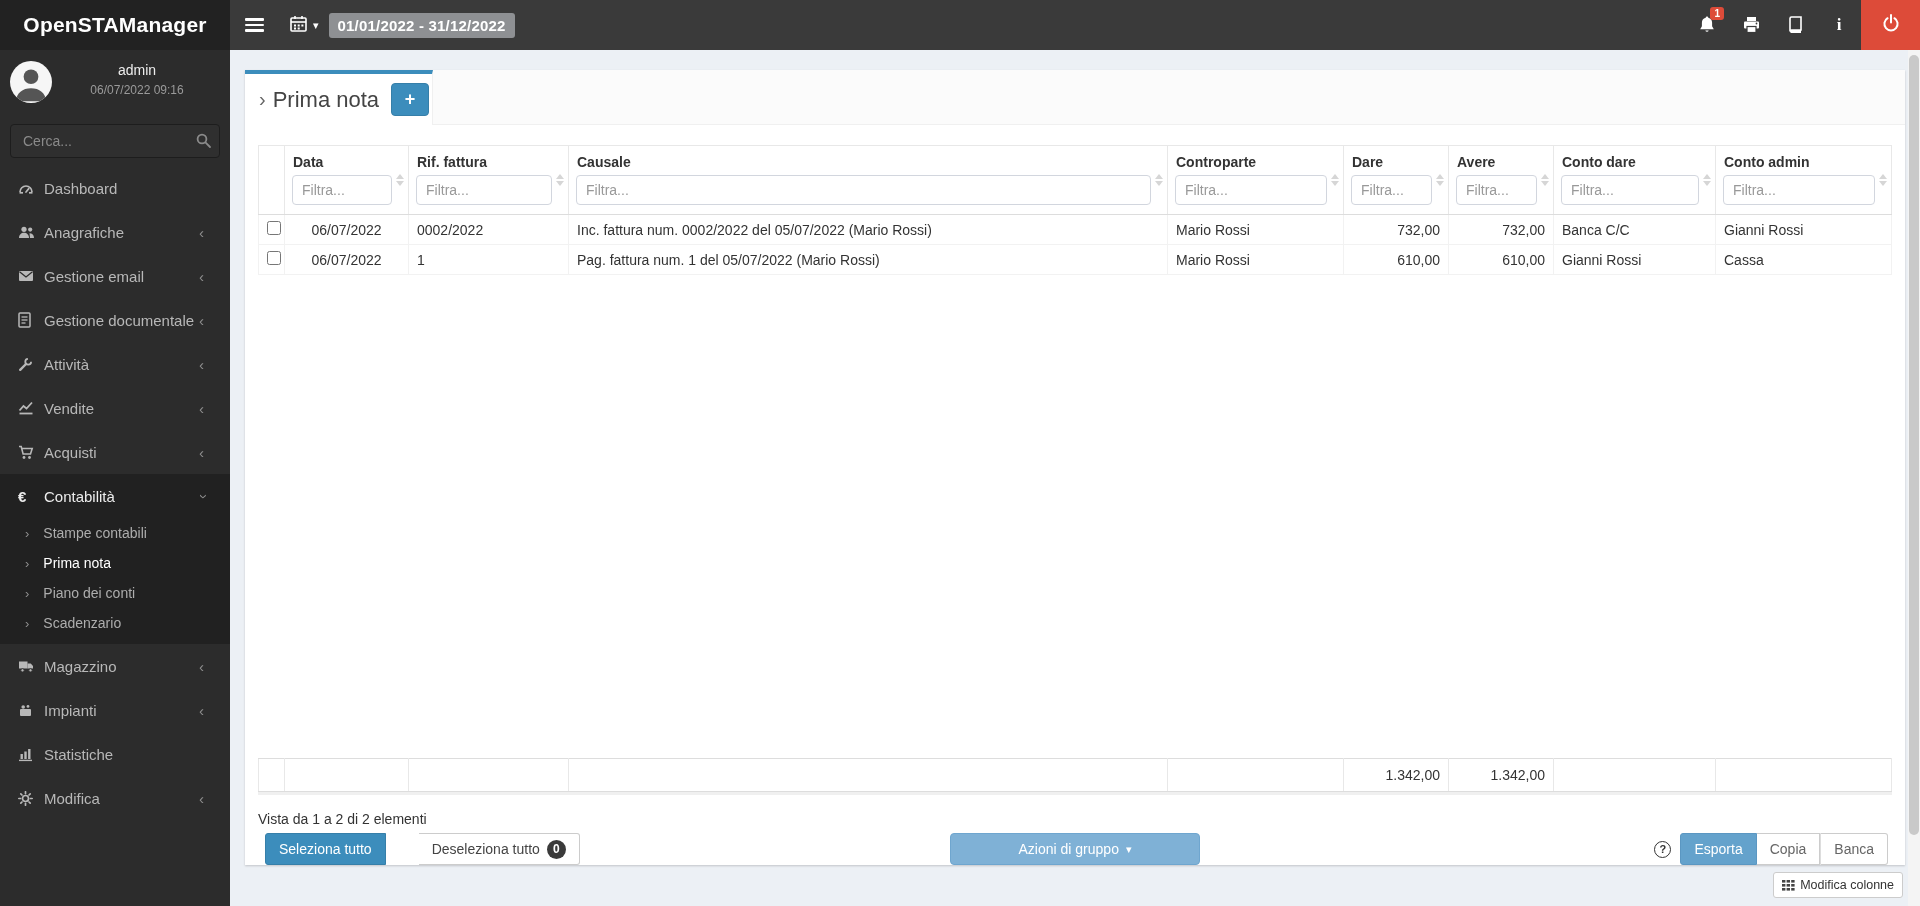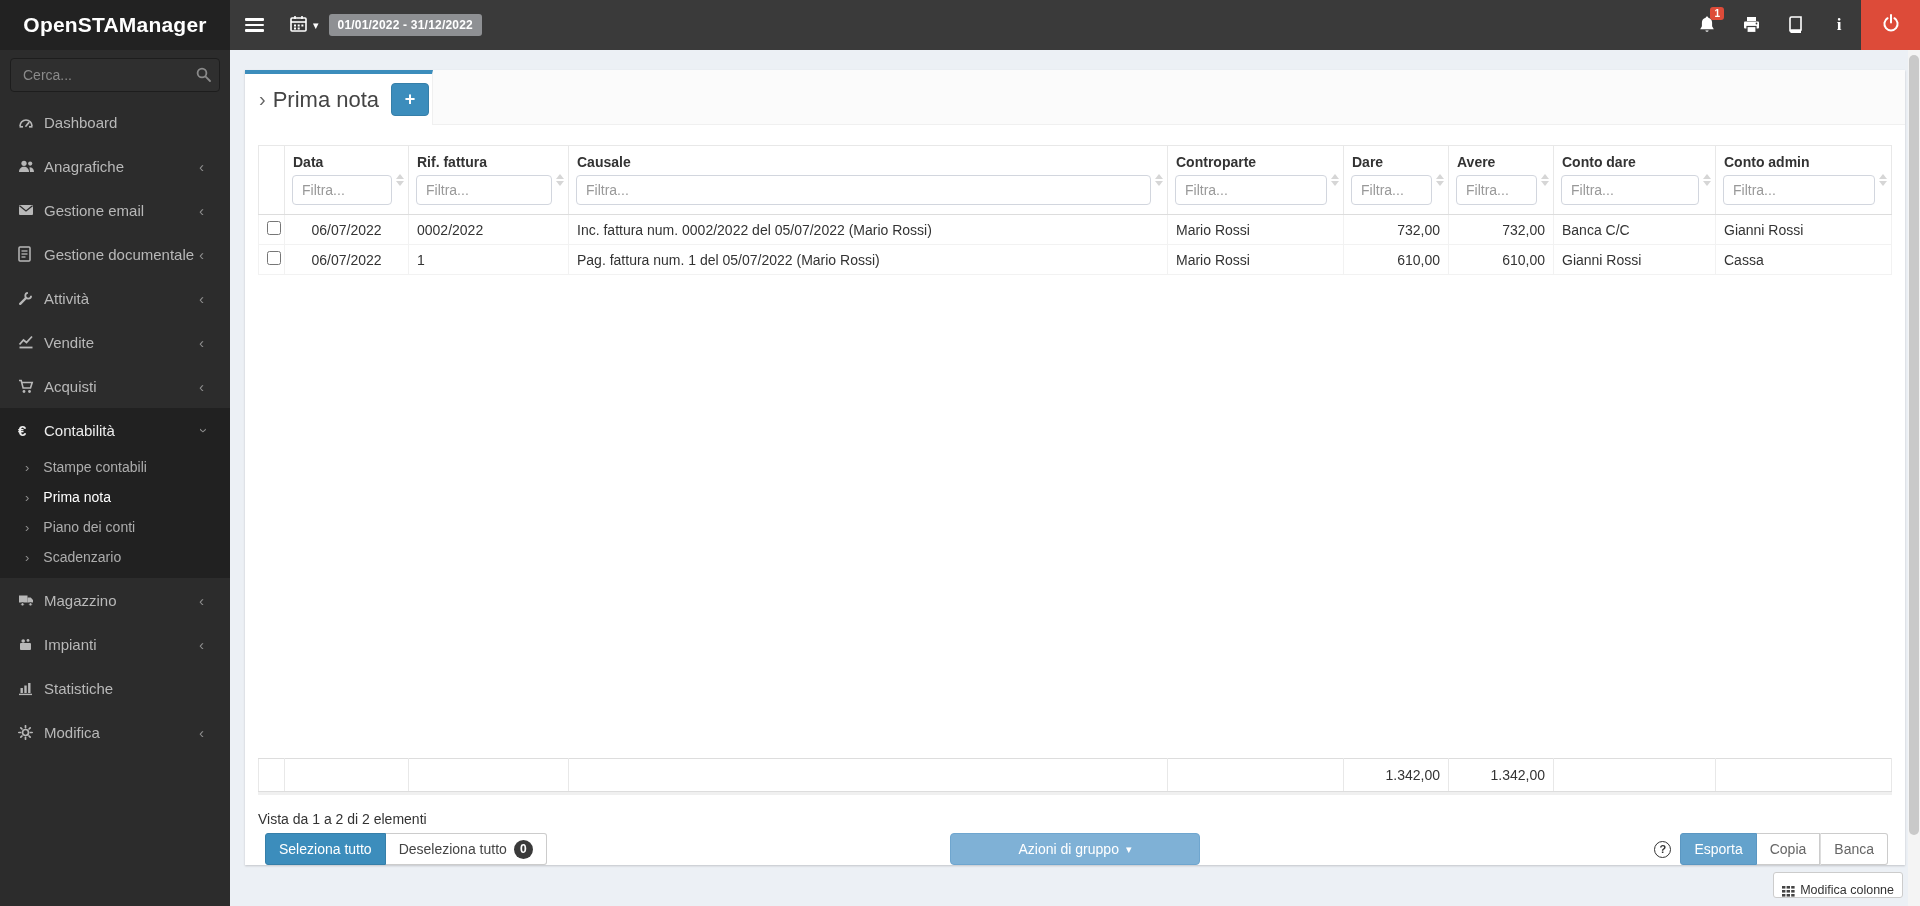--- a/index.html
+++ b/index.html
@@ -9,21 +9,21 @@
 
   
   .navbar { position:absolute; top:0; left:0; right:0; height:50px; background:#3a3a3a; z-index:30; }
   .logo { position:absolute; left:0; top:0; width:230px; height:50px; background:#222222; color:#fff;
           font-size:21px; font-weight:bold; line-height:50px; text-align:center; letter-spacing:.2px; }
   .nav-left { position:absolute; left:230px; top:0; height:50px; display:flex; align-items:center; }
   .nav-btn { height:50px; display:flex; align-items:center; padding:0 15px; cursor:pointer; }
   .hamburger { width:19px; }
   .hamburger span { display:block; height:2.6px; background:#fff; margin:3px 0; border-radius:1px; }
   .caret-down { color:#fff; font-size:11px; margin-left:5px; }
-  .date-badge { background:#8e9093; color:#fff; font-size:12px; font-weight:bold; padding:4px 9px;
+  .date-badge { background:#8e9093; color:#fff; font-size:15px; font-weight:bold; padding:4px 9px;
                 border-radius:3px; margin-left:6px; letter-spacing:.2px; }
   .nav-right { position:absolute; right:0; top:0; height:50px; display:flex; align-items:center; }
   .nav-icon { position:relative; height:50px; display:flex; align-items:center; justify-content:center;
               width:44px; cursor:pointer; }
   .nav-icon svg { display:block; }
   .badge-red { position:absolute; top:7px; right:5px; background:#dd4b39; color:#fff; font-size:10px;
                font-weight:bold; padding:1px 4px; border-radius:3px; line-height:11px; }
   .info-i { color:#fff; font-weight:bold; font-family:"Liberation Serif", serif; font-size:17px; }
   .power-btn { width:59px; height:50px; background:#dd4b39; display:flex; align-items:center;
                justify-content:center; cursor:pointer; }
@@ -101,38 +101,38 @@
 
   
   .results-info { font-size:14px; color:#333; margin-top:16px; height:18px; }
   .actions-bar { position:relative; margin-top:4px; height:33px; }
   .btn { display:inline-flex; align-items:center; justify-content:center; height:32px; font-size:14px;
          padding:0 13px; cursor:pointer; border:1px solid transparent; white-space:nowrap; }
   .btn-blue { background:#3c8dbc; border-color:#367fa9; color:#fff; }
   .btn-white { background:#fff; border-color:#ccc; color:#444; }
   .group-left { position:absolute; left:7px; top:0; display:flex;align-items:center; }
   .group-left .btn:first-child { border-radius:3px 0 0 3px; }
-  .group-left .btn:last-child { border-radius:0 3px 3px 0; border-left:none; }
+  .group-left .btn:last-child { border-radius:0 3px 3px 0; border-left:none;margin-left:33px; }
   .count-badge { background:#3a3a3a; color:#fff; width:19px; height:19px; border-radius:50%;
                  font-size:12px; font-weight:bold; display:inline-flex; align-items:center;
                  justify-content:center; margin-left:7px; }
   .group-center { position:absolute; left:50%; top:0; transform:translateX(-50%); }
   .btn-group-actions { background:#7fb1d6; border-color:#6fa6cf; color:#fff; width:250px;
                        border-radius:4px; }
   .btn-group-actions .caret { margin-left:7px; font-size:11px; }
   .group-right { position:absolute; right:4px; top:0; display:flex; align-items:center; }
   .help-circle { width:17px; height:17px; border:1.5px solid #333; border-radius:50%; color:#333;
                  font-size:11px; font-weight:bold; display:inline-flex; align-items:center;
                  justify-content:center; margin-right:9px; cursor:pointer; }
   .btn-export { background:#64a2cc; border-color:#5b97c2; color:#fff; border-radius:3px 0 0 3px; }
   .btn-copy { border-radius:0; border-left:none; color:#666; }
   .btn-print { border-radius:0 3px 3px 0; border-left:1px solid #ddd; color:#666; }
 
   .edit-columns { position:absolute; right:17px; top:822px; height:26px; background:#fff;
-                  border:1px solid #ccc; border-radius:3px; display:inline-flex; align-items:flex-end;
+                  border:1px solid #ccc; border-radius:3px; display:inline-flex; align-items:center;
                   font-size:12.5px; color:#333; padding:0 8px; cursor:pointer; }
   .edit-columns svg { margin-right:5px; }
 
   
   .scroll-track { position:absolute; right:0; top:0; bottom:0; width:12px; background:#f4f4f4; }
   .scroll-thumb { position:absolute; right:1px; top:5px; width:10px; height:780px; background:#c9c9c9;
                   border-radius:5px; }
 </style>
 </head>
 <body>
@@ -203,20 +203,32 @@
           <svg width="20" height="20" viewBox="0 0 20 20">
               <path d="M6.6 5.2 A6.6 6.6 0 1 0 13.4 5.2" fill="none" stroke="#fff" stroke-width="2" stroke-linecap="round"></path>
               <line x1="10" y1="2" x2="10" y2="9.5" stroke="#fff" stroke-width="2" stroke-linecap="round"></line>
             </svg>
         </span>
       </div>
     </div>
   </div>
 
   <div class="sidebar">
+    <div class="user-panel">
+      <div class="avatar">
+        <svg width="42" height="42" viewBox="0 0 24 24">
+            <circle cx="12" cy="9" r="4.2" fill="#555"></circle>
+            <path d="M3.5 23c0-4.8 3.8-7.5 8.5-7.5s8.5 2.7 8.5 7.5z" fill="#555"></path>
+          </svg>
+      </div>
+      <div class="user-info">
+        <div class="user-name">admin</div>
+        <div class="user-date">06/07/2022 09:16</div>
+      </div>
+    </div>
     <div class="sidebar-search">
       <input type="text" placeholder="Cerca..." style="">
       <span class="search-btn">
         <svg width="17" height="17" viewBox="0 0 17 17">
             <circle cx="7" cy="7" r="4.4" fill="none" stroke="#8a8a8a" stroke-width="1.8"></circle>
             <line x1="10.4" y1="10.4" x2="15" y2="15" stroke="#8a8a8a" stroke-width="1.8" stroke-linecap="round"></line>
           </svg>
       </span>
     </div>
     <ul class="menu">

